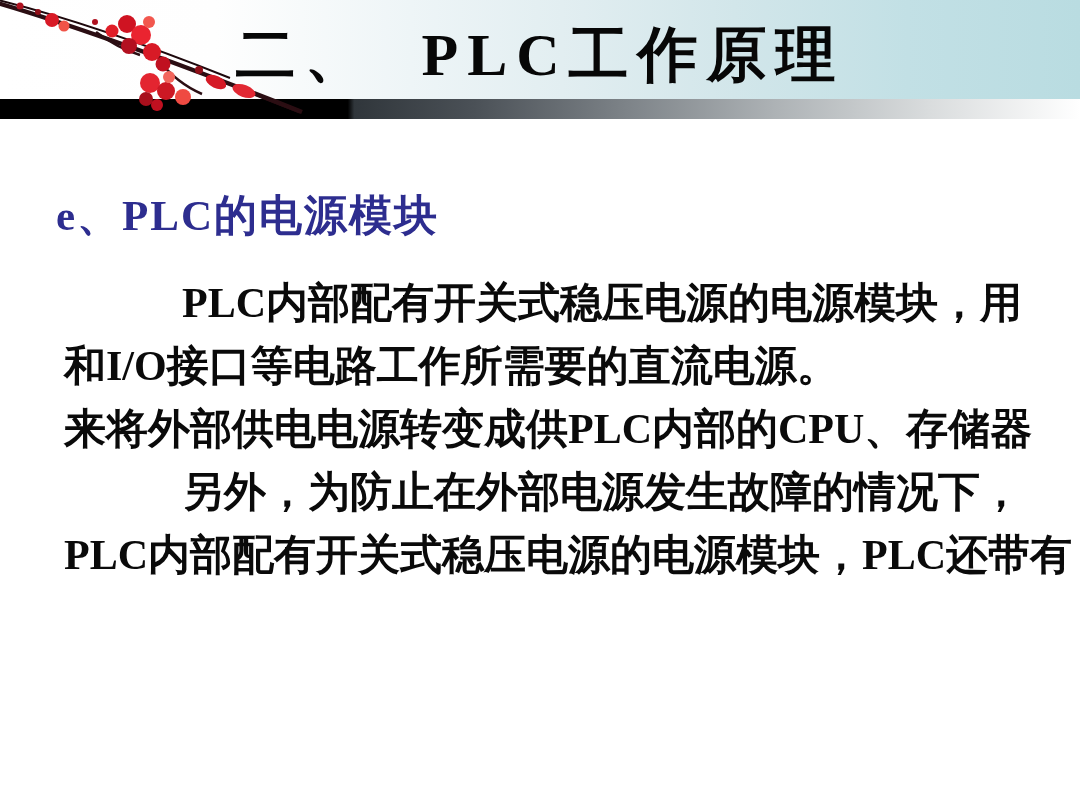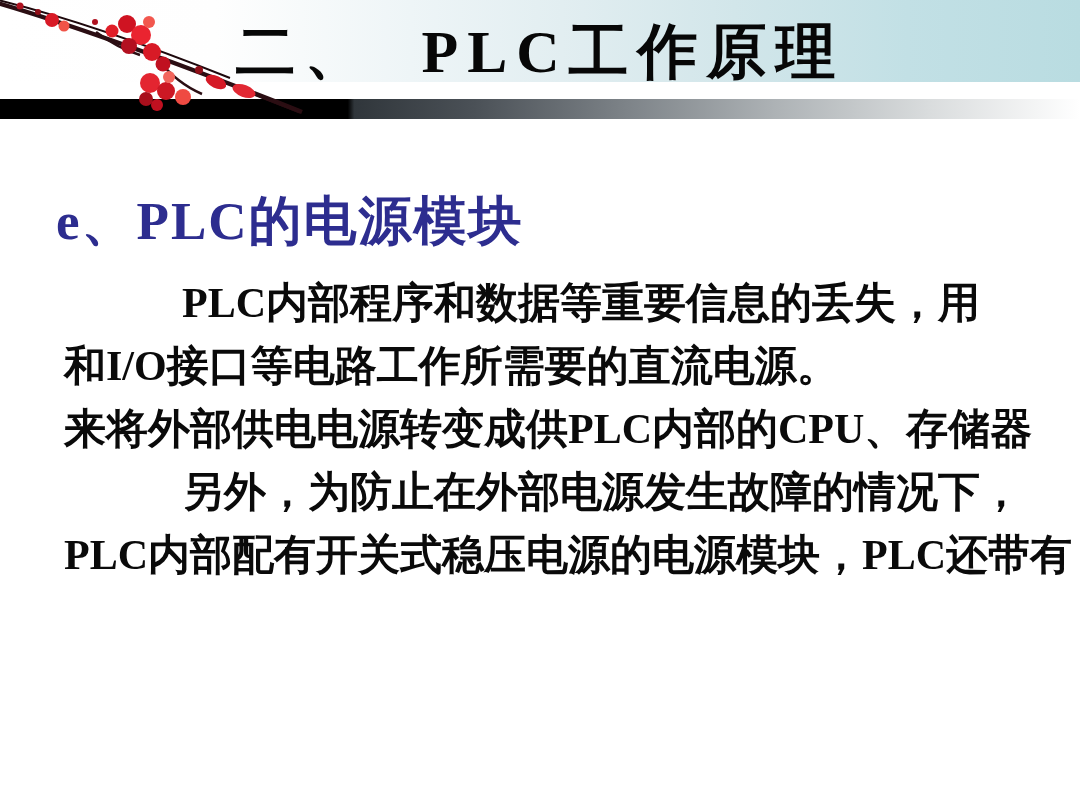--- a/index.html
+++ b/index.html
@@ -5,44 +5,44 @@
   html,body{margin:0;padding:0;background:#888;}
   .slide{
     position:relative;
     width:1080px;height:810px;
     background:#ffffff;
     overflow:hidden;
     font-family:"Liberation Serif","DejaVu Serif",serif;
   }
   
   .header{
-    position:absolute;top:0;left:0;width:1080px;height:82px;
+    position:absolute;top:0;left:0;width:1080px;height:99px;
     background:linear-gradient(to right,
       #ffffff 0%, #fefefe 20%, #eef5f7 38%, #e2eef1 52%,
       #d2e6ea 68%, #c2e0e5 84%, #b9dce1 100%);
-    display:flex;align-items:flex-end;justify-content:center;
+    display:flex;align-items:center;justify-content:center;
   }
   .slide-title{
     padding-top:10px;
     font-size:60px;font-weight:bold;color:#070707;
     letter-spacing:9px;white-space:pre;line-height:1;
   }
   
   .divider-bar{
     position:absolute;top:99px;left:0;width:1080px;height:20px;
     background:linear-gradient(to right,
       #000000 0%, #000000 32.2%, #30363b 32.8%, #4b5157 44%,
       #7d8388 58%, #aeb3b6 72%, #d9dcdd 86%, #ffffff 100%);
   }
   
   .blossom{position:absolute;top:0;left:0;width:430px;height:128px;}
   
   .section-heading{
     position:absolute;top:192px;left:56px;
-    font-size:53px;font-weight:bold;color:#2d2d8f;
+    font-size:43px;font-weight:bold;color:#2d2d8f;
     letter-spacing:2px;line-height:1.1;white-space:nowrap;
   }
   .body-text{
     position:absolute;top:272px;left:64px;width:990px;
     font-size:42px;font-weight:bold;color:#0a0a0a;
     line-height:63px;
   }
   .text-line{white-space:nowrap;}
   .text-line.indent{padding-left:118px;}
 </style>
@@ -88,20 +88,20 @@
     <circle cx="157" cy="105" r="6" fill="#c01020"></circle>
 
     <ellipse cx="216" cy="82" rx="11" ry="6" transform="rotate(25 216 82)" fill="#d51a26"></ellipse>
     <ellipse cx="244" cy="91" rx="12" ry="6" transform="rotate(20 244 91)" fill="#e12833"></ellipse>
     <circle cx="199" cy="70" r="4" fill="#8f0e18"></circle>
   </svg>
 
   <div class="section-heading">e、PLC的电源模块</div>
 
   <div class="body-text">
-    <div class="text-line indent">PLC内部程序和数据等重要信息的丢失，用</div>
+    <div class="text-line indent">PLC内部配有开关式稳压电源的电源模块，用</div>
     <div class="text-line">和I/O接口等电路工作所需要的直流电源。</div>
     <div class="text-line">来将外部供电电源转变成供PLC内部的CPU、存储器</div>
     <div class="text-line indent">另外，为防止在外部电源发生故障的情况下，</div>
     <div class="text-line">PLC内部配有开关式稳压电源的电源模块，PLC还带有</div>
   </div>
 
 </div>
 
 </body></html>

